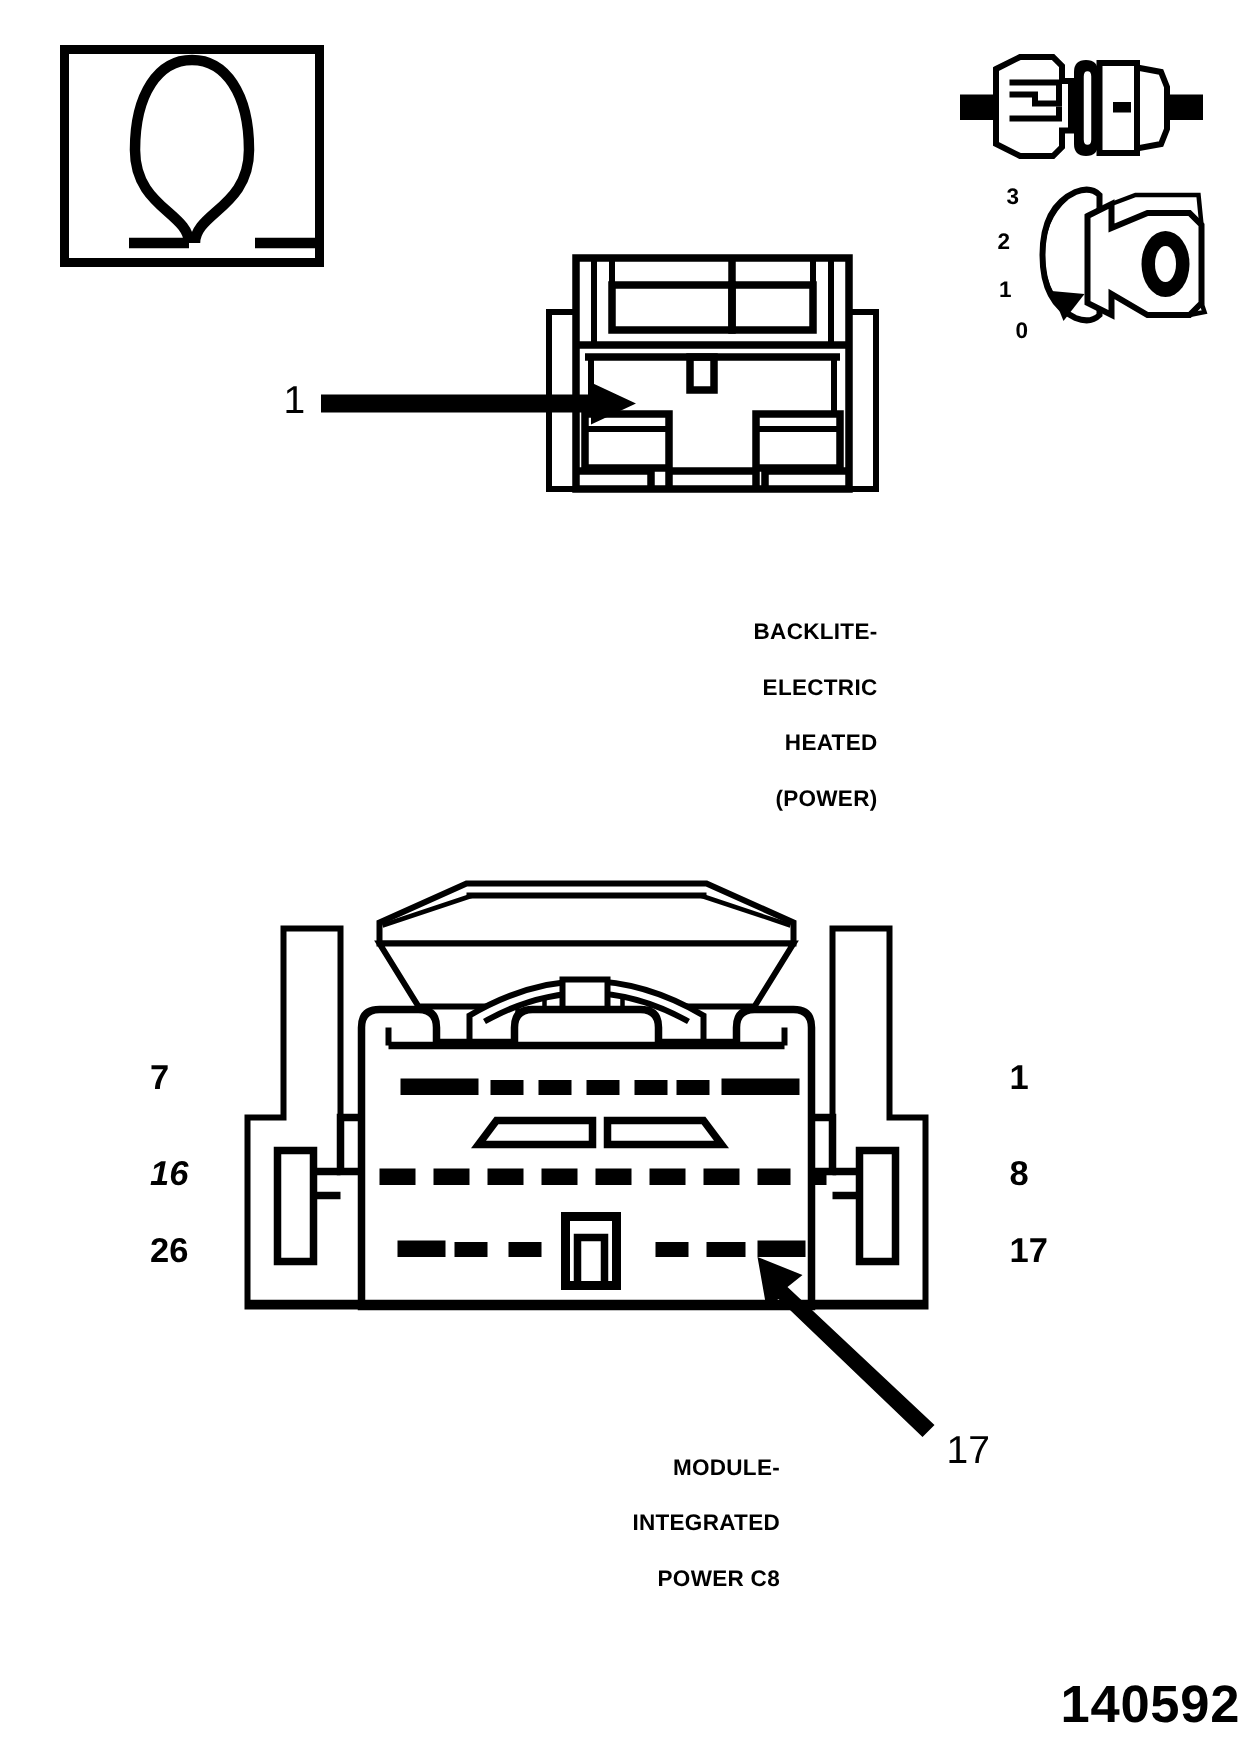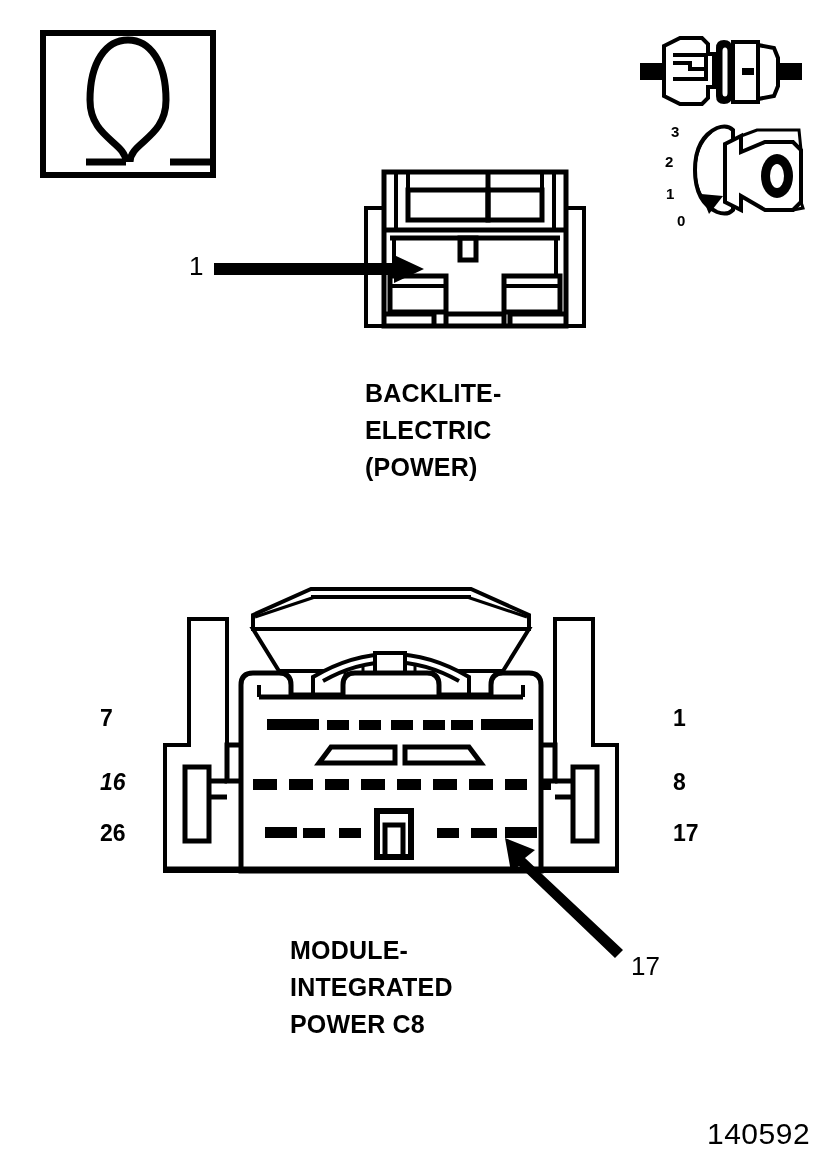--- a/index.html
+++ b/index.html
@@ -20,26 +20,27 @@
     position: absolute;
     left: 0; top: 0;
     width: 833px;
     height: 1167px;
   }
   .abs { position: absolute; }
 
   
   .caption {
     position: absolute;
-    text-align: left;
-    font-weight: bold;
-    font-size: 25px;
+    text-align: right;
+    font-weight: bold;
+    font-size: 15px;
     line-height: 37px;
     letter-spacing: 0.2px;
     white-space: nowrap;
+    margin-top: 28px;
   }
   .caption div { display: block; }
 
   .callout-num {
     position: absolute;
     font-size: 26px;
     font-weight: normal;
     line-height: 1;
   }
   .pin-num {
@@ -49,22 +50,22 @@
     line-height: 1;
   }
   .scale-num {
     position: absolute;
     font-size: 15px;
     font-weight: bold;
     line-height: 1;
   }
   .fig-num {
     position: absolute;
-    font-size: 30px;
-    font-weight: normal;
+    font-size: 35px;
+    font-weight: bold;
     line-height: 1;
     letter-spacing: 0.5px;
   }
 
   svg { display: block; overflow: visible; }
   .ln  { fill: none; stroke: #000; }
   .fl  { fill: #000; stroke: none; }
   .wh  { fill: #fff; stroke: #000; }
 </style>
 </head>
@@ -164,20 +165,21 @@
   <span class="callout-num" style="left:189px; top:253px;">1</span>
   <div class="abs" style="left:214px; top:255px;">
     <svg width="212" height="28" viewBox="0 0 212 28">
       <path class="fl" d="M 0 8 L 180 8 L 180 0 L 210 14 L 180 28 L 180 20 L 0 20 Z"></path>
     </svg>
   </div>
 
   <div class="caption" style="left:365px; top:375px; width:220px;">
     <div>BACKLITE-</div>
     <div>ELECTRIC</div>
+    <div>HEATED</div>
     <div>(POWER)</div>
   </div>
 
   <div class="abs" style="left:163px; top:585px;">
     <svg width="456" height="292" viewBox="0 0 456 292">
 
       <path class="wh" stroke-width="4" d="M 26 34 L 64 34 L 64 160 L 90 160 L 90 286 L 2 286 L 2 160 L 26 160 Z"></path>
       <path class="wh" stroke-width="4" d="M 430 34 L 392 34 L 392 160 L 366 160 L 366 286 L 454 286 L 454 160 L 430 160 Z"></path>
 
       <path class="wh" stroke-width="4" d="M 90 30 L 148 4 L 308 4 L 366 30 L 366 44 L 90 44 Z"></path>

